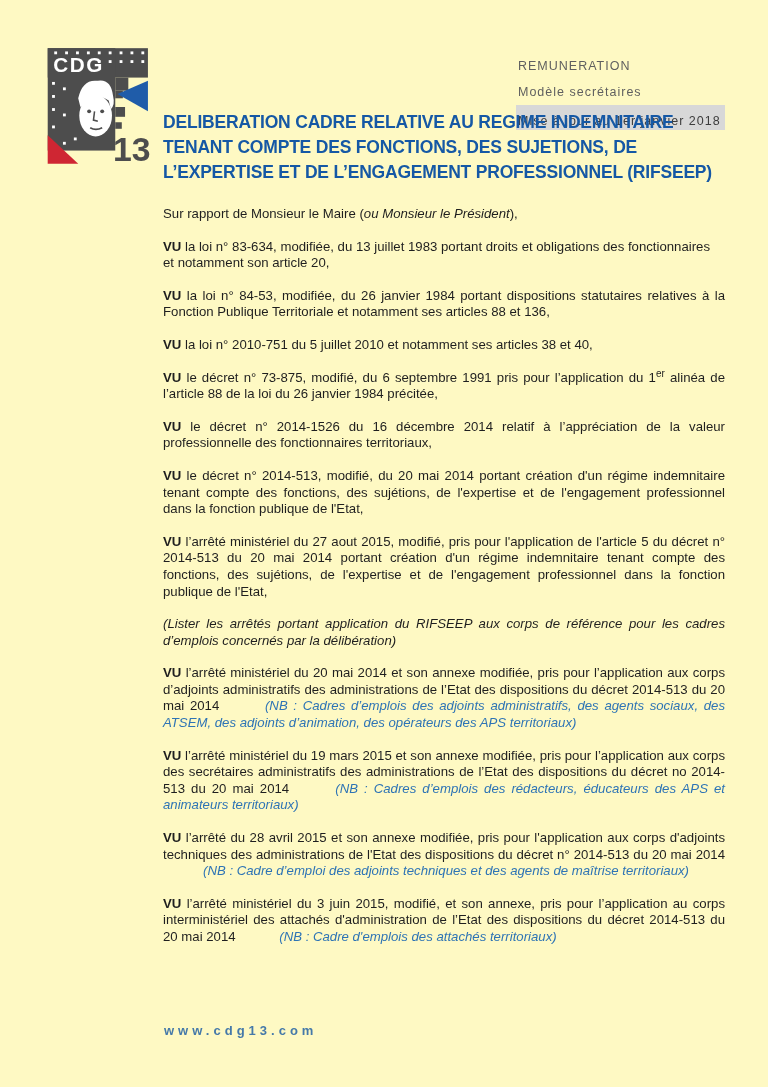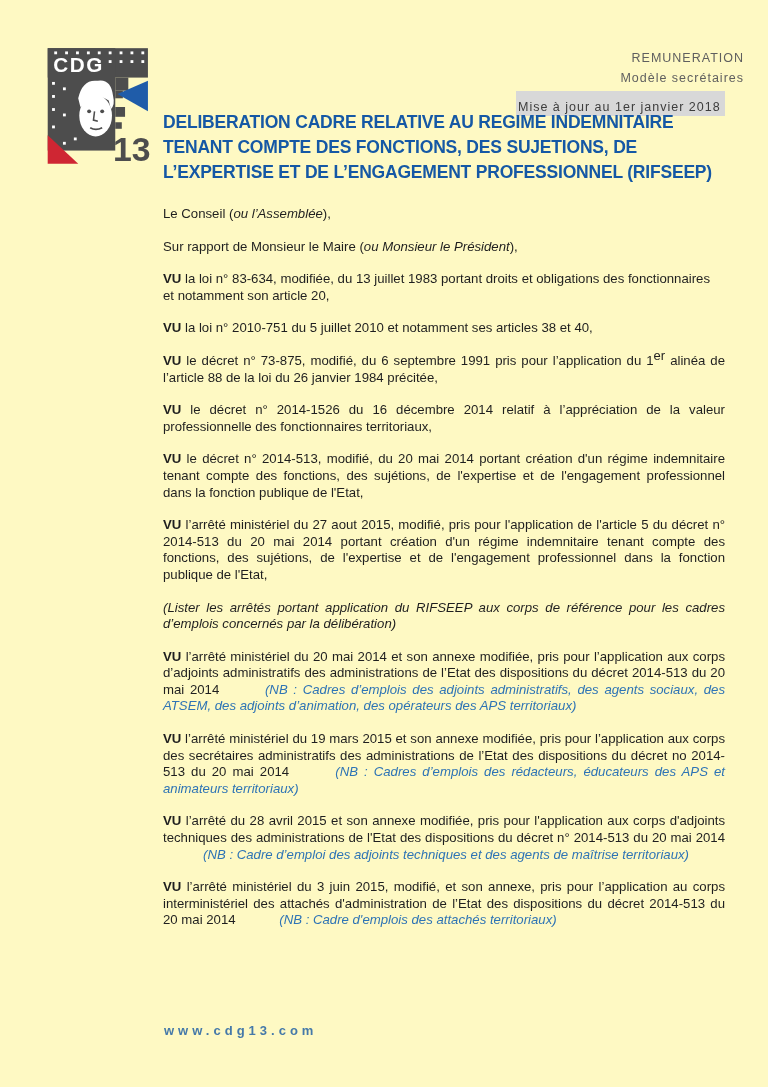--- a/index.html
+++ b/index.html
@@ -24,39 +24,39 @@
     font-family:"Liberation Sans", sans-serif;
     color:var(--body-text);
   }
   
   .logo{position:absolute;left:44px;top:46px;width:112px;height:120px;}
   
   .header-meta{
     position:absolute;left:516px;top:47px;width:228px;
     font-size:12.5px;color:var(--header-gray);letter-spacing:1px;line-height:14px;
   }
-  .header-meta .meta-line{margin:4px 0 6px 2px;text-align:right;}
+  .header-meta .meta-line{margin:12px 0 6px 2px;}
   .header-meta .highlight{
     background:var(--highlight-bg);color:#3d3d3d;
     display:inline-block;padding:9px 4px 2px 2px;margin-left:0;
   }
   
   .content{position:absolute;left:163px;top:110px;width:562px;}
   .doc-title{
     font-size:17.5px;font-weight:bold;color:var(--title-blue);
     line-height:25px;letter-spacing:-0.2px;margin:0 0 21px 0;width:570px;
   }
   .para{
     font-size:13.2px;line-height:16.6px;margin:0 0 16px 0;
     text-align:justify;white-space:pre-wrap;color:var(--body-text);
   }
   .seg-b{font-weight:bold;}
   .seg-i{font-style:italic;}
   .seg-nb{font-style:italic;color:var(--nb-blue);margin-left:40px;}
-  .seg-sup{vertical-align:super;font-size:13px;line-height:0;}
+  .seg-sup{vertical-align:super;font-size:10px;line-height:0;}
   
   .footer-url{
     position:absolute;left:164px;top:1023px;
     font-size:13px;font-weight:bold;letter-spacing:4px;
     color:var(--footer-blue);
   }
 </style>
 </head>
 <body>
 
@@ -121,24 +121,24 @@
 
   <div class="header-meta">
     <div class="meta-line">REMUNERATION</div>
     <div class="meta-line">Modèle secrétaires</div>
     <div class="highlight">Mise à jour au 1er janvier 2018</div>
   </div>
 
   <div class="content">
     <h1 class="doc-title">DELIBERATION CADRE RELATIVE AU REGIME INDEMNITAIRE TENANT COMPTE DES FONCTIONS, DES SUJETIONS, DE L’EXPERTISE ET DE L’ENGAGEMENT PROFESSIONNEL (RIFSEEP)</h1>
     <div id="doc-body">
-        <p class="para"><span>Le Conseil (</span><span class="seg-i">ou l’Assemblée</span><span>),</span></p>
         <p class="para"><span>Sur rapport de Monsieur le Maire (</span><span class="seg-i">ou Monsieur le Président</span><span>),</span></p>
         <p class="para"><span class="seg-b">VU</span><span> la loi n° 83-634, modifiée, du 13 juillet 1983 portant droits et obligations des fonctionnaires
 et notamment son article 20,</span></p>
+        <p class="para"><span class="seg-b">VU</span><span> la loi n° 84-53, modifiée, du 26 janvier 1984 portant dispositions statutaires relatives à la Fonction Publique Territoriale et notamment ses articles 88 et 136,</span></p>
         <p class="para"><span class="seg-b">VU</span><span> la loi n° 2010-751 du 5 juillet 2010 et notamment ses articles 38 et 40,</span></p>
         <p class="para"><span class="seg-b">VU</span><span> le décret n° 73-875, modifié, du 6 septembre 1991 pris pour l’application du 1</span><span class="seg-sup">er</span><span> alinéa de l’article 88 de la loi du 26 janvier 1984 précitée,</span></p>
         <p class="para"><span class="seg-b">VU</span><span> le décret n° 2014-1526 du 16 décembre 2014 relatif à l’appréciation de la valeur professionnelle des fonctionnaires territoriaux,</span></p>
         <p class="para"><span class="seg-b">VU</span><span> le décret n° 2014-513, modifié, du 20 mai 2014 portant création d'un régime indemnitaire tenant compte des fonctions, des sujétions, de l'expertise et de l'engagement professionnel dans la fonction publique de l'Etat,</span></p>
         <p class="para"><span class="seg-b">VU</span><span> l’arrêté ministériel du 27 aout 2015, modifié, pris pour l'application de l'article 5 du décret n° 2014-513 du 20 mai 2014 portant création d'un régime indemnitaire tenant compte des fonctions, des sujétions, de l'expertise et de l'engagement professionnel dans la fonction publique de l'Etat,</span></p>
         <p class="para"><span class="seg-i">(Lister les arrêtés portant application du RIFSEEP aux corps de référence pour les cadres d’emplois concernés par la délibération)</span></p>
         <p class="para"><span class="seg-b">VU</span><span> l’arrêté ministériel du 20 mai 2014 et son annexe modifiée, pris pour l’application aux corps d’adjoints administratifs des administrations de l’Etat des dispositions du décret 2014-513 du 20 mai 2014 </span><span class="seg-nb">(NB : Cadres d’emplois des adjoints administratifs, des agents sociaux, des ATSEM, des adjoints d’animation, des opérateurs des APS territoriaux)</span></p>
         <p class="para"><span class="seg-b">VU</span><span> l’arrêté ministériel du 19 mars 2015 et son annexe modifiée, pris pour l’application aux corps des secrétaires administratifs des administrations de l’Etat des dispositions du décret no 2014-513 du 20 mai 2014 </span><span class="seg-nb">(NB : Cadres d’emplois des rédacteurs, éducateurs des APS et animateurs territoriaux)</span></p>
         <p class="para"><span class="seg-b">VU</span><span> l’arrêté du 28 avril 2015 et son annexe modifiée, pris pour l'application aux corps d'adjoints techniques des administrations de l'Etat des dispositions du décret n° 2014-513 du 20 mai 2014 </span><span class="seg-nb">(NB : Cadre d’emploi des adjoints techniques et des agents de maîtrise territoriaux)</span></p>
         <p class="para"><span class="seg-b">VU</span><span> l’arrêté ministériel du 3 juin 2015, modifié, et son annexe, pris pour l’application au corps interministériel des attachés d'administration de l’Etat des dispositions du décret 2014-513 du 20 mai 2014 </span><span class="seg-nb">(NB : Cadre d'emplois des attachés territoriaux)</span></p>

